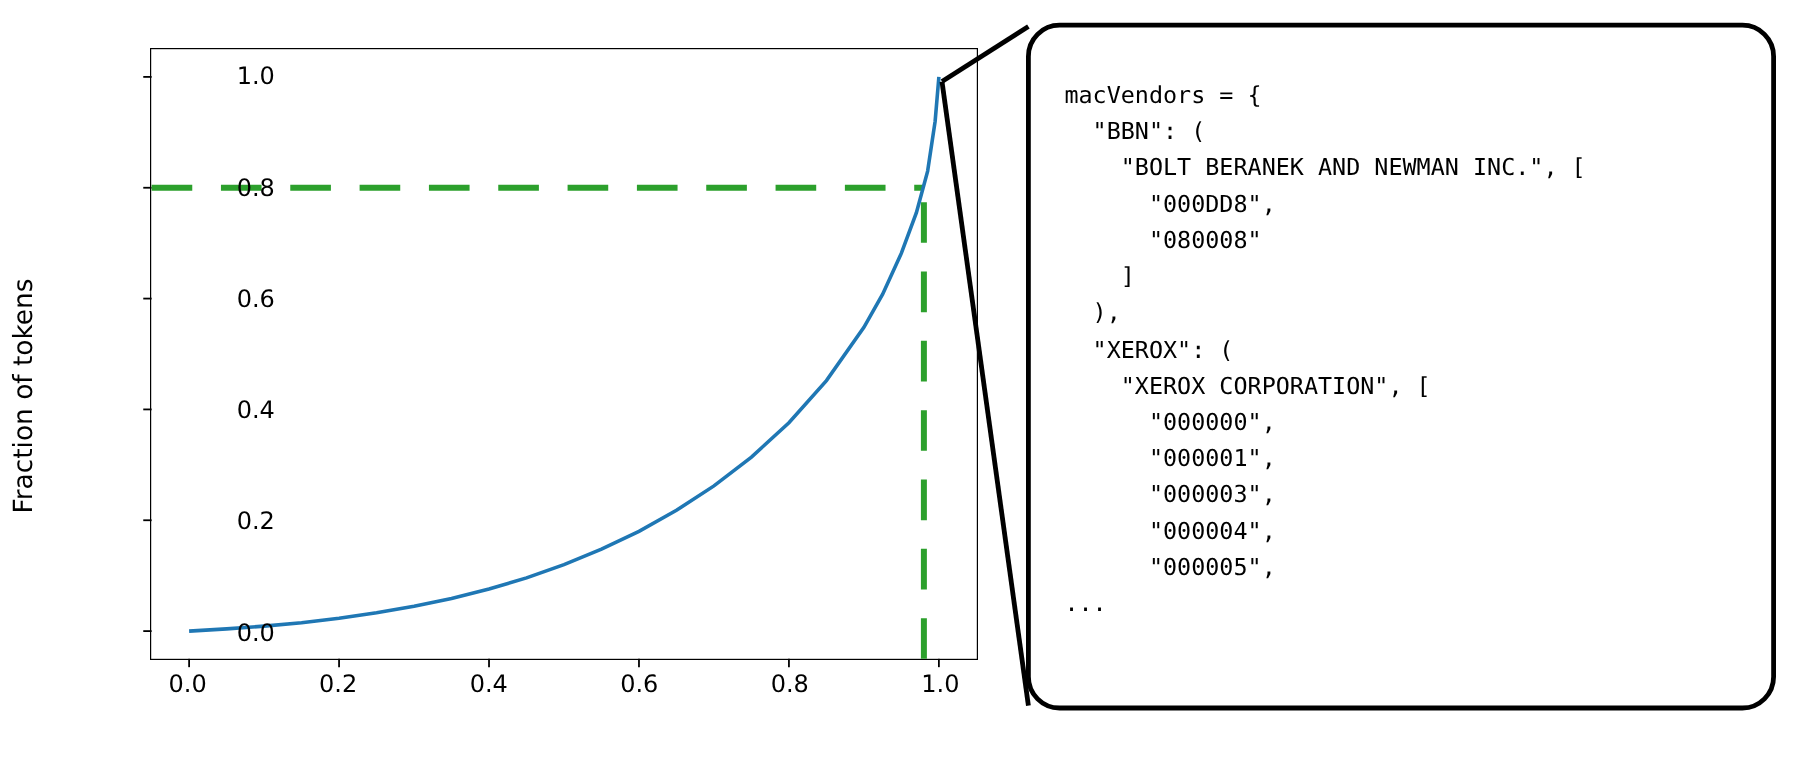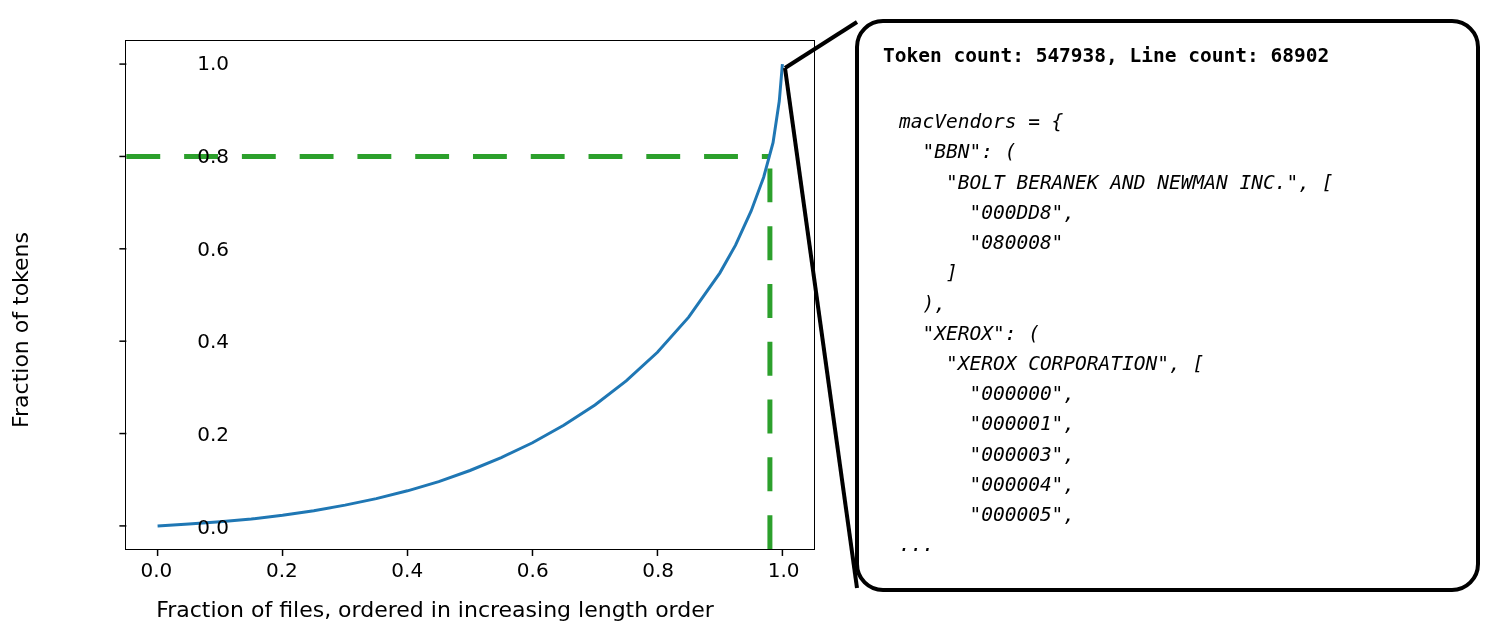--- a/index.html
+++ b/index.html
@@ -85,24 +85,23 @@
     box-sizing: border-box;
     padding: 18px 20px 18px 24px;
     font-family: "DejaVu Sans Mono", "Courier New", monospace;
     font-size: 19.5px;
     line-height: 1.55;
     background: #fff;
     overflow: hidden;
   }
   .callout .bold { font-weight: bold; }
   .callout pre {
-    margin: 16px;
+    margin: 4px;
     font-family: inherit;
     white-space: pre;
-    font-style: italic;
   }
   svg.leader {
     position: absolute;
     left: 0; top: 0;
     width: 1494px; height: 639px;
     pointer-events: none;
   }
 </style>
 </head>
 <body>
@@ -143,34 +142,28 @@
         <div class="ticklabel-y" style="top: 23.1818px;">1.0</div>
       </div>
     <div id="xticklabels">
         <div class="ticklabel-x" style="left: 121.364px;">0.0</div>
         <div class="ticklabel-x" style="left: 246.818px;">0.2</div>
         <div class="ticklabel-x" style="left: 372.273px;">0.4</div>
         <div class="ticklabel-x" style="left: 497.727px;">0.6</div>
         <div class="ticklabel-x" style="left: 623.182px;">0.8</div>
         <div class="ticklabel-x" style="left: 748.636px;">1.0</div>
       </div>
-    <div class="xlabel">Fraction of files, ordered in increasing length order</div>
   </div>
 
   <svg class="leader">
     <line x1="785" y1="68" x2="857" y2="22" stroke="#000" stroke-width="4"></line>
     <line x1="785" y1="68" x2="857" y2="588" stroke="#000" stroke-width="4"></line>
   </svg>
 
   <div class="callout">
-    <div class="bold">
-      <span>Token count:</span>
-      <span>547938</span><span>, </span><span>Line count:</span>
-      <span>68902</span>
-    </div>
     <div style="height:10px"></div>
     <div style="height:10px"></div>
     <pre id="code-block">macVendors = {
   "BBN": (
     "BOLT BERANEK AND NEWMAN INC.", [
       "000DD8",
       "080008"
     ]
   ),
   "XEROX": (

